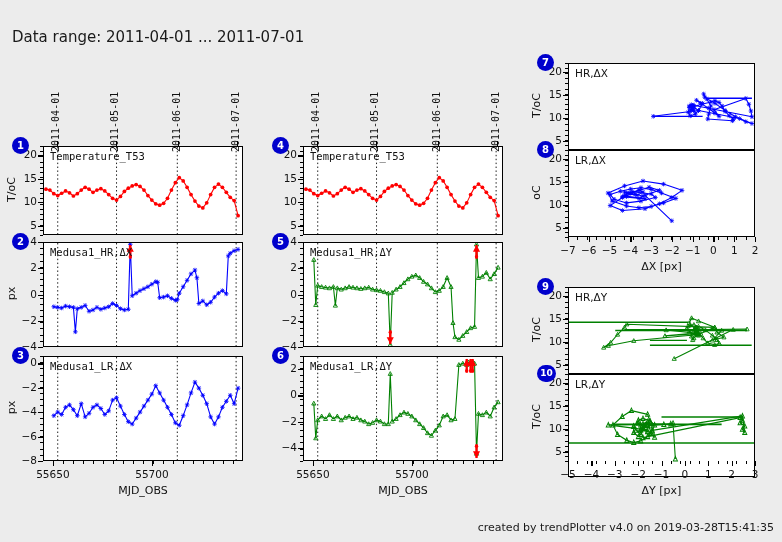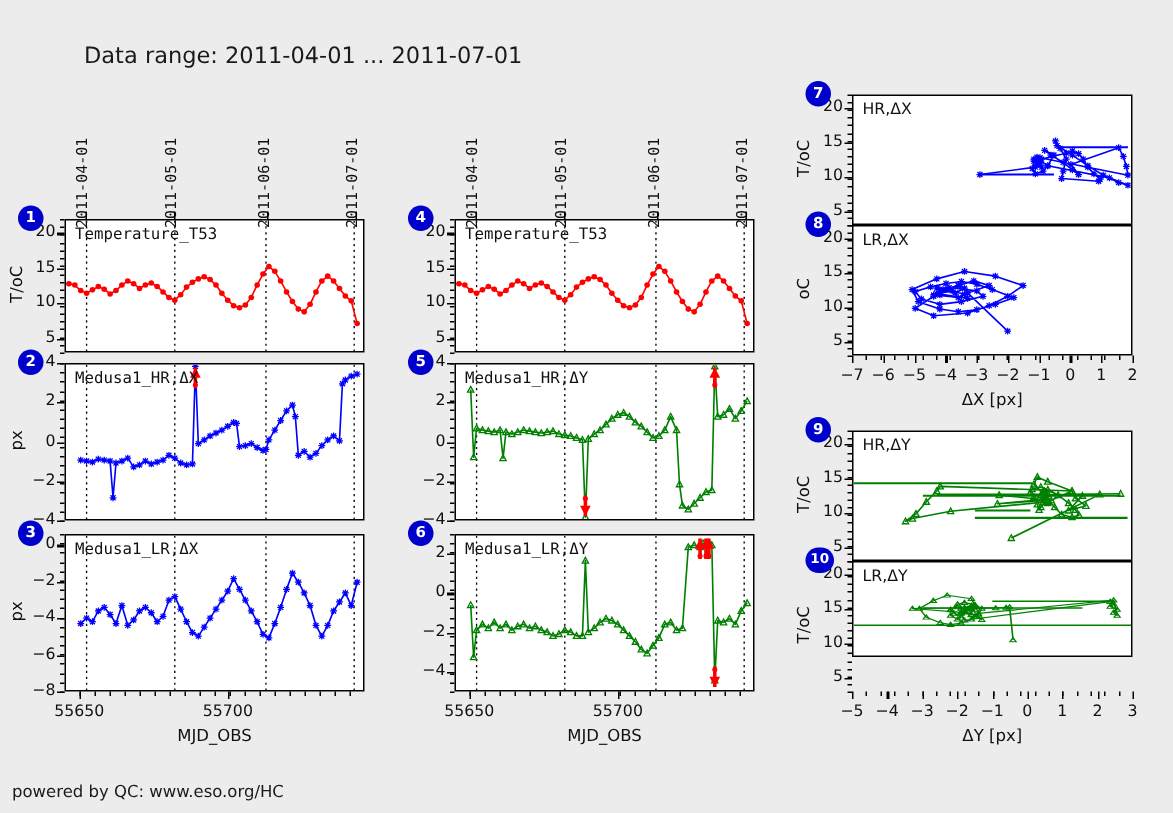--- a/index.html
+++ b/index.html
@@ -13,21 +13,21 @@
   .root{position:absolute;left:0;top:0;width:782px;height:542px;}
 
   
   .title{
     position:absolute;left:12px;top:4px;
     font-size:18.5px;color:#1a1a1a;letter-spacing:.1px;
     white-space:nowrap;
   }
   .subtitle{
     position:absolute;left:12px;top:28px;
-    font-size:15px;color:#1a1a1a;white-space:nowrap;margin-left:44px;
+    font-size:15px;color:#1a1a1a;white-space:nowrap;
   }
 
   
   .footer-left{
     position:absolute;left:8px;top:521px;
     font-size:11px;color:#1a1a1a;white-space:nowrap;
   }
   .footer-right{
     position:absolute;right:8px;top:521px;
     font-size:11px;color:#1a1a1a;white-space:nowrap;
@@ -907,21 +907,21 @@
       <div class="tickmark" style="left: 565px; top: 322.824px; width: 3px; height: 1px;"></div>
       <div class="tickmark" style="left: 565px; top: 317.706px; width: 3px; height: 1px;"></div>
       <div class="tickmark" style="left: 565px; top: 312.588px; width: 3px; height: 1px;"></div>
       <div class="tickmark" style="left: 565px; top: 307.471px; width: 3px; height: 1px;"></div>
       <div class="tickmark" style="left: 565px; top: 302.353px; width: 3px; height: 1px;"></div>
       <div class="tickmark" style="left: 565px; top: 297.235px; width: 3px; height: 1px;"></div>
       <div class="tickmark" style="left: 565px; top: 292.118px; width: 3px; height: 1px;"></div>
       <div class="tickmark" style="left: 565px; top: 287px; width: 3px; height: 1px;"></div>
       <div class="ylabel" style="left: 496px; top: 322.5px; width: 80px; text-align: center;">T/oC</div>
       <div class="badge wide" style="left: 537px; top: 365px;">10</div>
-      <div class="frame" style="left: 568px; top: 374px; width: 187px; height: 64px;">
+      <div class="frame" style="left: 568px; top: 374px; width: 187px; height: 103px;">
         <div class="panel-label prop">LR,ΔY</div>
         <svg class="plot-svg" viewBox="0 0 187 87" preserveAspectRatio="none">
           <line x1="93.5" y1="36.173684210526325" x2="175.3125" y2="36.173684210526325" stroke="#008000" stroke-width="1.4"></line>
           <line x1="46.75" y1="42.58421052631579" x2="154.275" y2="42.58421052631579" stroke="#008000" stroke-width="1.4"></line>
           <line x1="0" y1="58.61052631578948" x2="187" y2="58.61052631578948" stroke="#008000" stroke-width="1.4"></line>
           <polyline points="102.85,42.13 39.74,43.04 72.46,46.71 79.47,48.54 74.80,46.25 81.81,43.96 74.80,45.79 79.47,48.99 72.46,46.71 77.14,43.04 79.47,40.29 74.80,42.13 77.14,45.33 72.46,43.04 70.13,41.67 65.45,43.96 67.79,47.62 72.46,51.28 70.13,53.12 65.45,49.45 65.45,44.42 70.13,38.92 74.80,37.55 81.81,39.38 86.49,43.04 84.15,48.54 79.47,53.12 72.46,56.78 65.45,58.15 58.44,56.32 49.09,51.28 44.41,43.04 53.76,35.72 63.11,30.68 79.47,33.88 81.81,40.29 72.46,47.62 74.80,54.03 172.97,36.63 175.31,38.92 172.97,41.21 177.65,43.96 175.31,46.71 177.65,49.45 175.31,35.26 84.15,47.62 81.81,50.37 86.49,53.57 79.47,43.50 95.84,42.58 105.19,41.67 107.52,72.35" fill="none" stroke="#008000" stroke-width="1.1" stroke-linejoin="round"></polyline>
           <polygon points="102.85000000000001,39.926315789473676 100.75000000000001,43.82631578947368 104.95,43.82631578947368" fill="none" stroke="#008000" stroke-width="0.9"></polygon>
           <polygon points="39.737500000000004,40.84210526315789 37.6375,44.742105263157896 41.837500000000006,44.742105263157896" fill="none" stroke="#008000" stroke-width="0.9"></polygon>
           <polygon points="72.4625,44.50526315789473 70.36250000000001,48.40526315789474 74.5625,48.40526315789474" fill="none" stroke="#008000" stroke-width="0.9"></polygon>
           <polygon points="79.475,46.33684210526315 77.375,50.23684210526316 81.57499999999999,50.23684210526316" fill="none" stroke="#008000" stroke-width="0.9"></polygon>
@@ -1139,14 +1139,14 @@
       <div class="xtick-date" style="left: 320.861px; top: 141px;">2011-04-01</div>
       <div style="position: absolute; left: 316.861px; top: 141px; width: 1px; height: 5px; background: rgb(0, 0, 0);"></div>
       <div class="xtick-date" style="left: 380.267px; top: 141px;">2011-05-01</div>
       <div style="position: absolute; left: 376.267px; top: 141px; width: 1px; height: 5px; background: rgb(0, 0, 0);"></div>
       <div class="xtick-date" style="left: 441.653px; top: 141px;">2011-06-01</div>
       <div style="position: absolute; left: 437.653px; top: 141px; width: 1px; height: 5px; background: rgb(0, 0, 0);"></div>
       <div class="xtick-date" style="left: 501.059px; top: 141px;">2011-07-01</div>
       <div style="position: absolute; left: 497.059px; top: 141px; width: 1px; height: 5px; background: rgb(0, 0, 0);"></div>
     </div>
 
-  <div class="footer-left">powered by QC: www.eso.org/HC</div>
+  <div class="footer-right">created by trendPlotter v4.0 on 2019-03-28T15:41:35</div>
 </div>
 
 </body></html>

